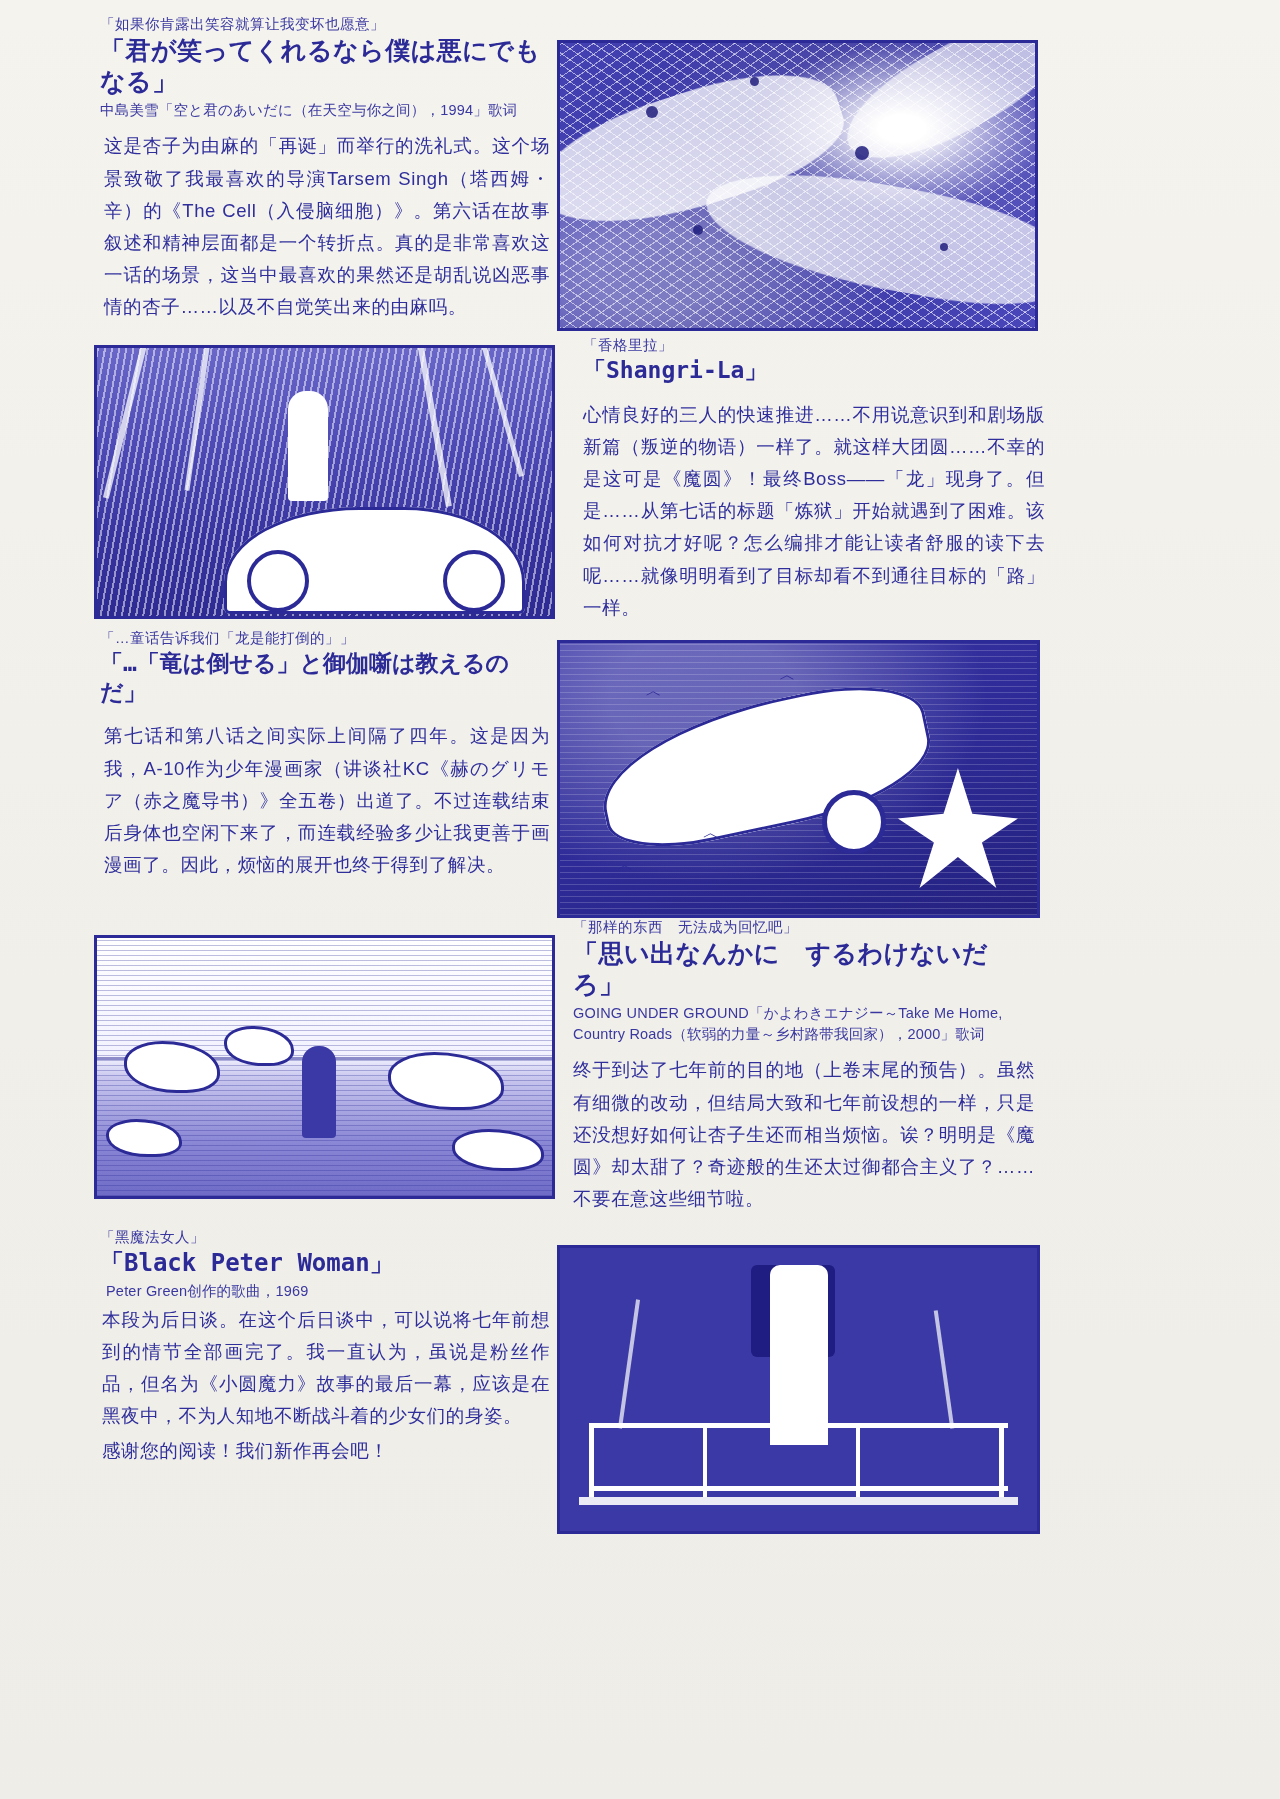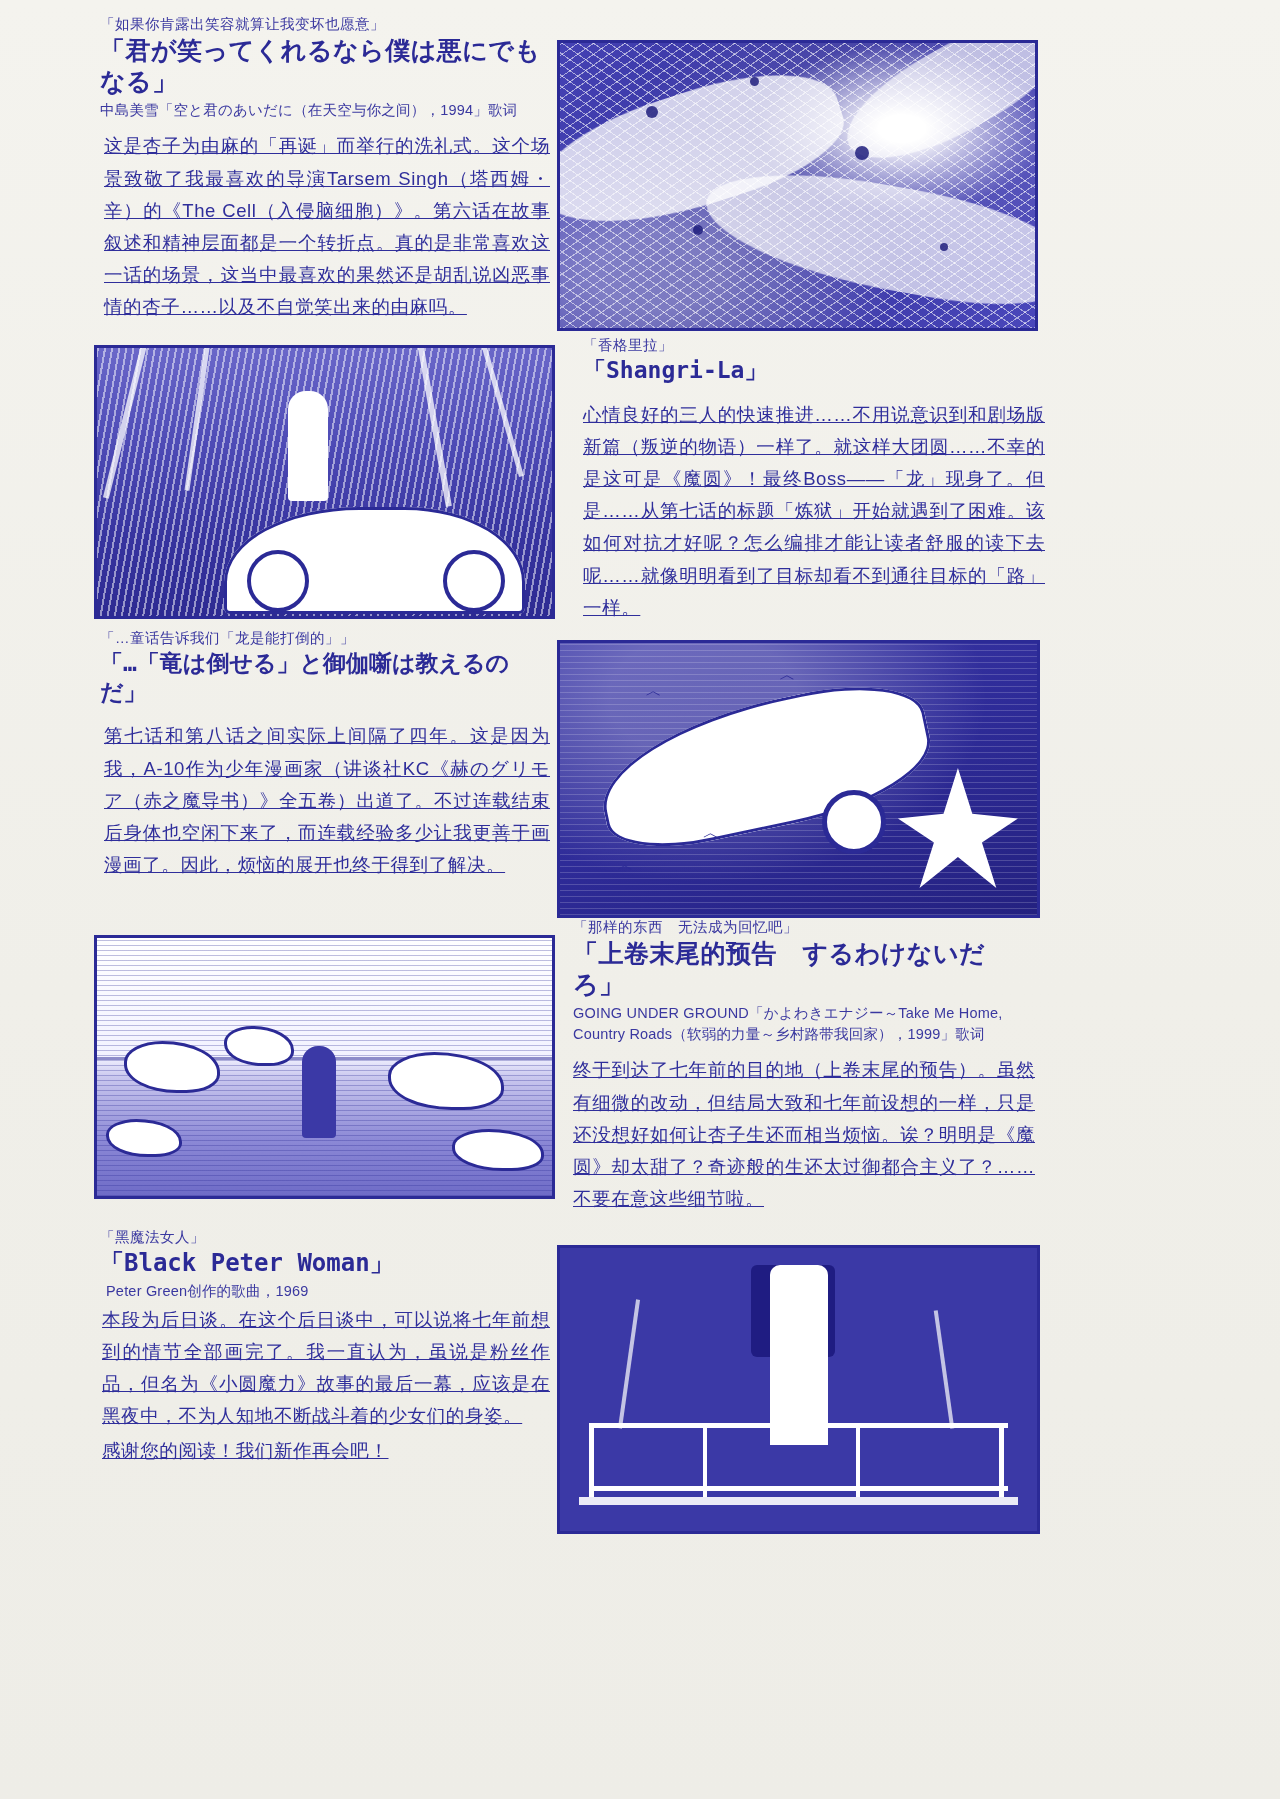--- a/index.html
+++ b/index.html
@@ -32,21 +32,21 @@
     line-height:1.25;margin-top:1px;
   }
   .jp-title.mono{
     font-family:"DejaVu Sans Mono", monospace;font-size:23px;letter-spacing:0px;
   }
   .credit{
     font-size:14.5px;color:#3a38a0;line-height:1.45;margin-top:3px;letter-spacing:0.2px;
   }
   .body-cn{
     font-size:18.5px;color:#2f2e9b;line-height:1.74;letter-spacing:0.6px;
-    text-align:justify;margin-top:9px;text-decoration:underline;
+    text-align:justify;margin-top:9px;
   }
 
   
   .panel{
     position:absolute;
     border:3px solid #2b2a96;
     background:#3b39a6;
     overflow:hidden;
   }
   .panel .art{position:absolute;inset:0;}
@@ -210,22 +210,22 @@
     <div class="eye"></div>
     <div class="fin"></div>
     <div class="bird" style="left:18%;top:14%;">︿</div>
     <div class="bird" style="left:46%;top:8%;">︿</div>
     <div class="bird" style="left:30%;top:66%;">︿</div>
     <div class="bird" style="left:12%;top:78%;">︿</div>
   </div>
 
   <div class="block txt-right" style="left:573px;top:918px;width:462px;">
     <div class="cn-small">「那样的东西　无法成为回忆吧」</div>
-    <div class="jp-title">「上卷末尾的预告　するわけないだろ」</div>
-    <div class="credit">GOING UNDER GROUND「かよわきエナジー～Take Me Home, Country Roads（软弱的力量～乡村路带我回家），1999」歌词</div>
+    <div class="jp-title">「思い出なんかに　するわけないだろ」</div>
+    <div class="credit">GOING UNDER GROUND「かよわきエナジー～Take Me Home, Country Roads（软弱的力量～乡村路带我回家），2000」歌词</div>
     <div class="body-cn">终于到达了七年前的目的地（上卷末尾的预告）。虽然有细微的改动，但结局大致和七年前设想的一样，只是还没想好如何让杏子生还而相当烦恼。诶？明明是《魔圆》却太甜了？奇迹般的生还太过御都合主义了？……不要在意这些细节啦。</div>
   </div>
 
   <div class="panel p4" style="left:94px;top:935px;width:455px;height:258px;">
     <div class="art"></div>
     <div class="horizon"></div>
     <div class="rock" style="left:6%;top:40%;width:90px;height:46px;"></div>
     <div class="rock" style="left:28%;top:34%;width:64px;height:34px;"></div>
     <div class="rock" style="left:64%;top:44%;width:110px;height:52px;"></div>
     <div class="rock" style="left:2%;top:70%;width:70px;height:32px;"></div>

